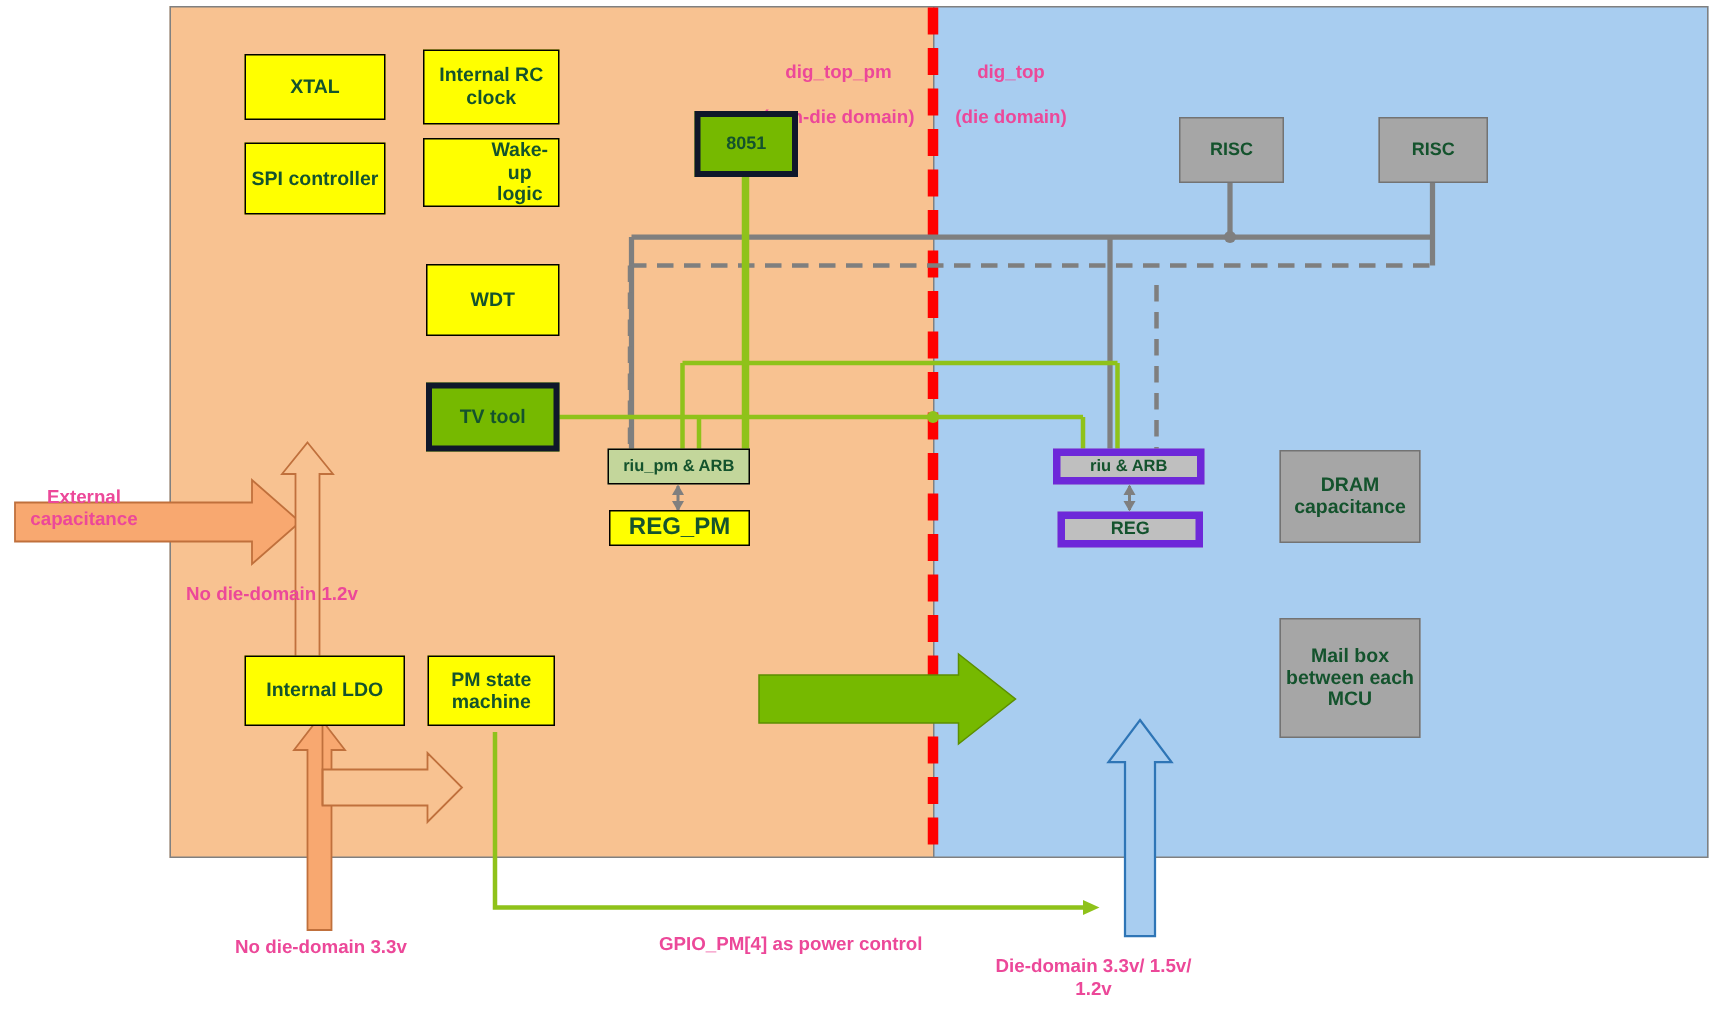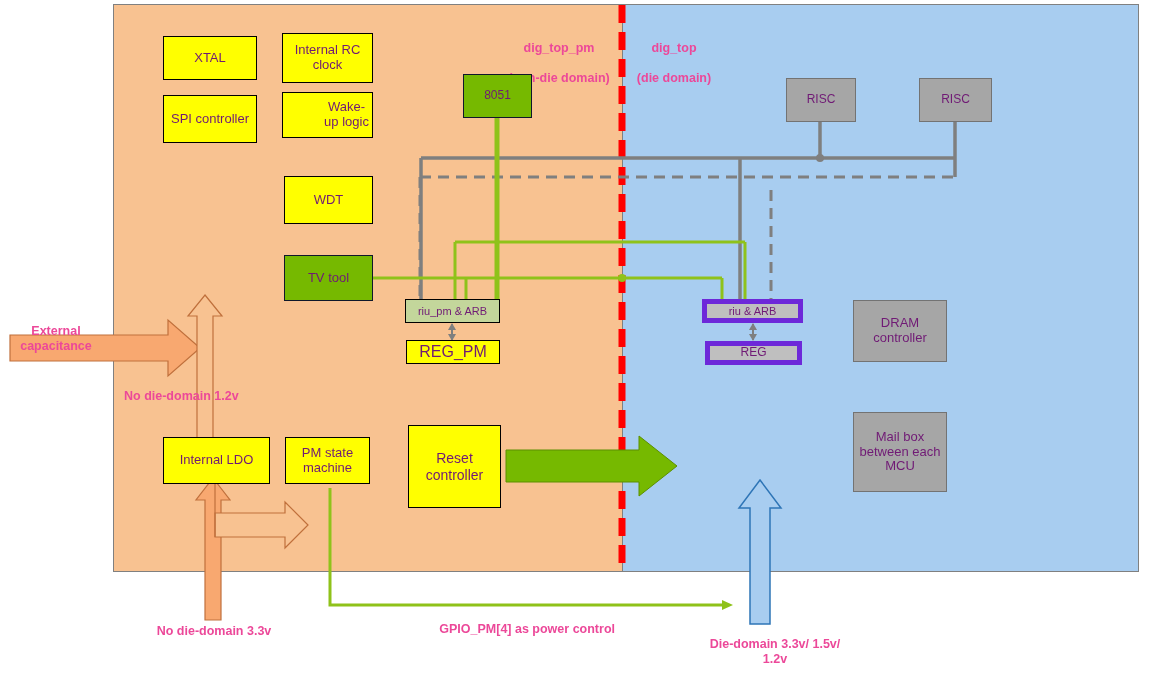--- a/index.html
+++ b/index.html
@@ -32,26 +32,27 @@
   }
 
   
   .block {
     display: flex;
     align-items: center;
     justify-content: center;
     text-align: center;
     font-size: 13px;
     line-height: 1.15;
-    color: #701a75;
+    color: #14532d;
     border: 1px solid #000000;
     padding: 2px;
+    font-weight: bold;
   }
   .yellow { background: #ffff00; border: 1px solid #000000; }
-  .green  { background: #76b900; border: 1px solid #0f172a; }
+  .green  { background: #76b900; border: 4px solid #0f172a; }
   .gray   { background: #a6a6a6; border: 1px solid #737373; }
   .green-small { background: #c3d69b; border: 1px solid #000000; font-size: 11px; }
   .gray-small  { background: #bfbfbf; border: 5px solid #6d28d9; font-size: 11px; }
 
   
   .label {
     font-size: 12.5px;
     color: #ec4899;
     text-align: center;
     line-height: 1.2;
@@ -151,37 +152,36 @@
   <div class="abs block green" style="left:463px; top:74px; width:69px; height:44px; font-size:12px;">8051</div>
 
   <div class="abs block green-small" style="left:405px; top:299px; width:95px; height:24px;">riu_pm &amp; ARB</div>
 
   <div class="abs block yellow" style="left:406px; top:340px; width:94px; height:24px; font-size:16px;">REG_PM</div>
 
   <div class="abs block yellow" style="left:163px; top:437px; width:107px; height:47px;">Internal LDO</div>
 
   <div class="abs block yellow" style="left:285px; top:437px; width:85px; height:47px;">PM state machine</div>
 
-  <div class="abs block yellow" style="left:408px; top:425px; width:93px; height:83px; font-size:14px;">Reset controller</div>
 
   <div class="abs block gray" style="left:786px; top:78px; width:70px; height:44px; font-size:12px;">RISC</div>
 
   <div class="abs block gray" style="left:919px; top:78px; width:73px; height:44px; font-size:12px;">RISC</div>
 
   <div class="abs block gray-small" style="left:702px; top:299px; width:101px; height:24px;">riu &amp; ARB</div>
 
   <div class="abs block gray-small" style="left:705px; top:341px; width:97px; height:24px; font-size:12px;">REG</div>
 
-  <div class="abs block gray" style="left:853px; top:300px; width:94px; height:62px;">DRAM controller</div>
+  <div class="abs block gray" style="left:853px; top:300px; width:94px; height:62px;">DRAM capacitance</div>
 
   <div class="abs block gray" style="left:853px; top:412px; width:94px; height:80px;">Mail box between each MCU</div>
 
   <div class="abs label label-bold" style="left:8px; top:324px; width:96px; text-align:center;">External capacitance</div>
 
   <div class="abs label label-bold" style="left:124px; top:389px; width:140px; text-align:left;">No die-domain 1.2v</div>
 
   <div class="abs label label-bold" style="left:144px; top:624px; width:140px;">No die-domain 3.3v</div>
 
-  <div class="abs label label-bold" style="left:700px; top:637px; width:150px;">Die-domain 3.3v/ 1.5v/ 1.2v</div>
+  <div class="abs label label-bold" style="left:654px; top:637px; width:150px;">Die-domain 3.3v/ 1.5v/ 1.2v</div>
 
   <div class="abs label label-bold" style="left:335px; top:622px; width:280px; text-align:right;">GPIO_PM[4] as power control</div>
 
 </div>
 
 </body></html>

